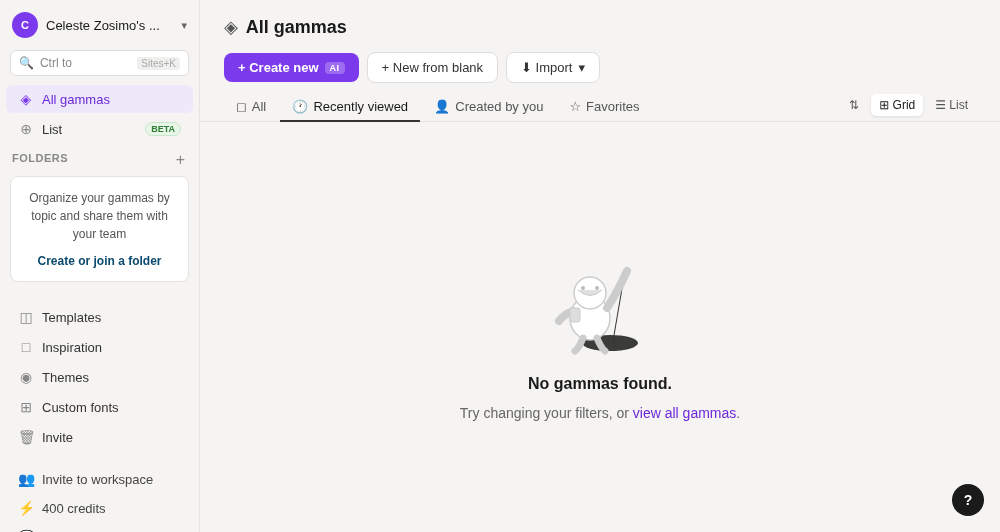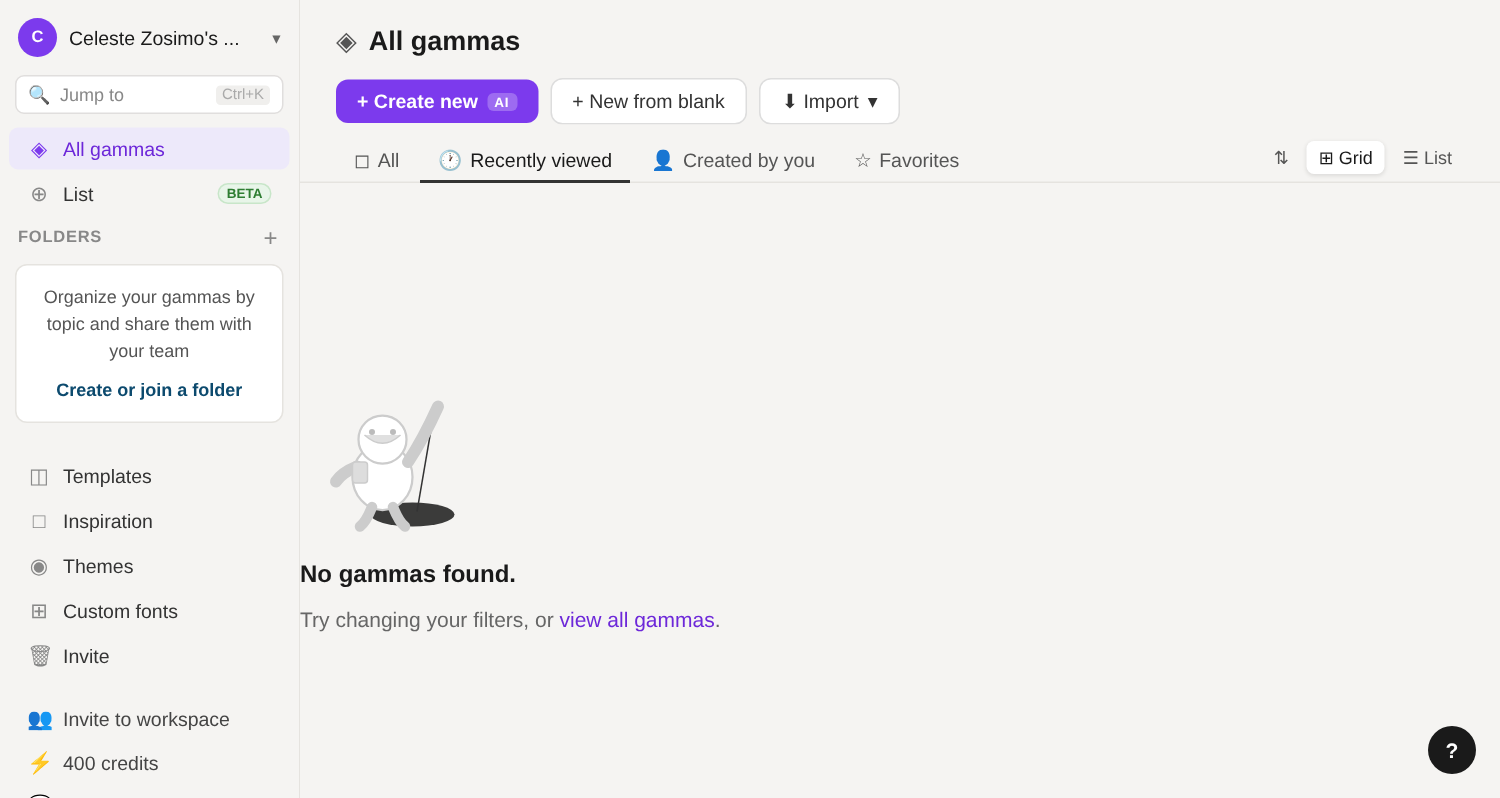--- a/index.html
+++ b/index.html
@@ -349,20 +349,21 @@
       background: white;
       color: #1a1a1a;
       box-shadow: 0 1px 3px rgba(0,0,0,0.1);
       justify-content: center;
     }
 
     
     .content-area {
       flex: 1;
       display: flex;
+      align-items: center;
       justify-content: center;
       flex-direction: column;
       gap: 12px;
       background: #f5f4f2;
     }
 
     .empty-illustration {
       width: 130px;
       height: 130px;
     }
@@ -410,22 +411,22 @@
   <div class="sidebar-header">
     <div class="avatar-circle">
       <span>C</span>
     </div>
     <span class="workspace-name">Celeste Zosimo's ...</span>
     <span class="chevron-icon">▾</span>
   </div>
 
   <div class="search-box">
     <span class="search-icon-small">🔍</span>
-    <span class="search-text">Jump to</span>
-    <span class="search-shortcut">Ctrl+K</span>
+    <span class="search-text">Ctrl to</span>
+    <span class="search-shortcut">Sites+K</span>
   </div>
 
   <div class="nav-item active">
     <span class="nav-icon purple">◈</span>
     <span>All gammas</span>
   </div>
   <div class="nav-item">
     <span class="nav-icon gray">⊕</span>
     <span>List</span>
     <span class="beta-badge">BETA</span>

